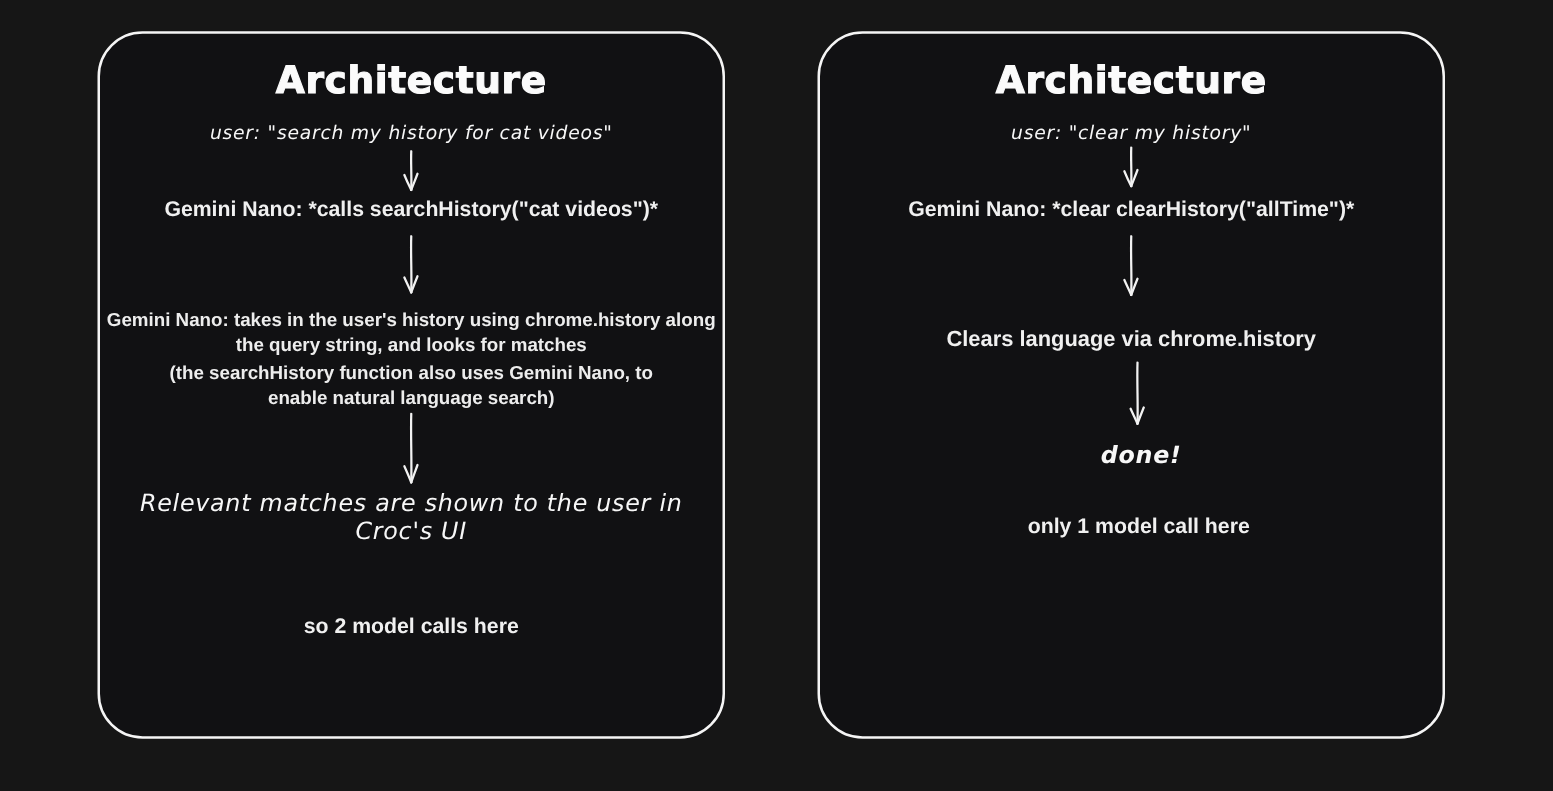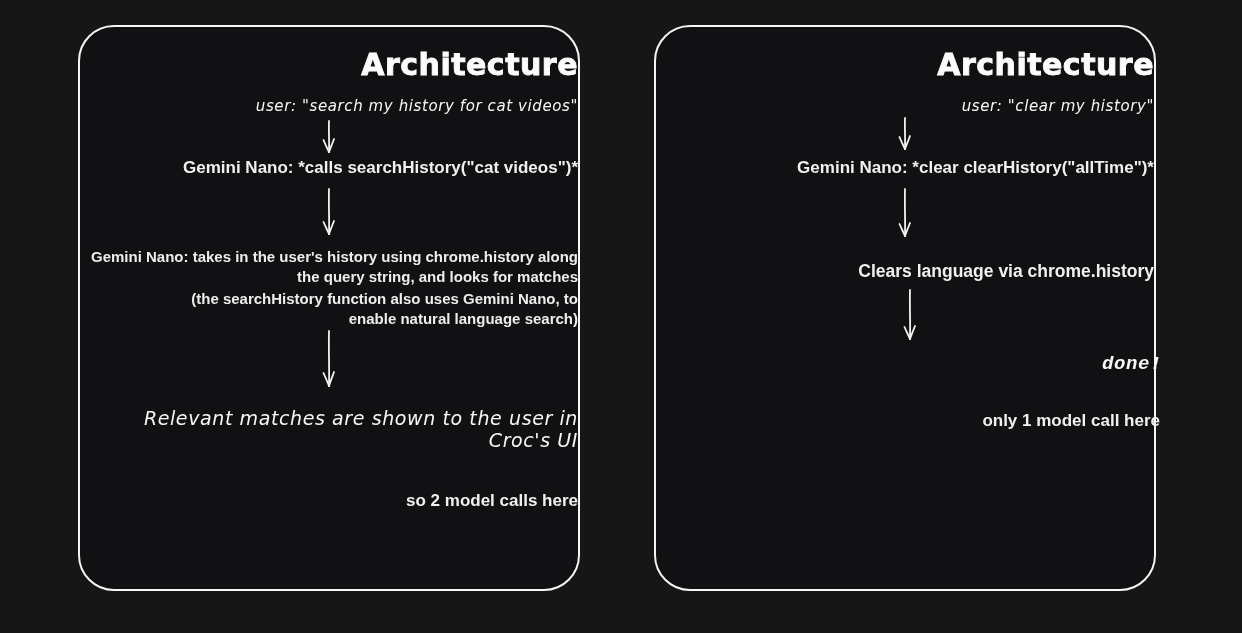--- a/index.html
+++ b/index.html
@@ -13,21 +13,21 @@
     position: absolute;
     top: 25px;
     width: 502px;
     height: 566px;
     background: #111113;
     border: 2.5px solid #f5f5f5;
     border-radius: 36px;
   }
   .panel.left  { left: 78px;  }
   .panel.right { left: 654px; }
-  .abs { position: absolute; left: 0; width: 100%; text-align: right; color: #f2f2f2; }
+  .abs { position: absolute; left: 0; width: 100%; text-align: center; color: #f2f2f2; }
   .title {
     font-family: "DejaVu Sans", sans-serif;
     font-weight: 800;
     font-size: 30px;
     letter-spacing: 0.5px;
     color: #fbfbfb;
     -webkit-text-stroke: 0.9px #fbfbfb;
   }
   .hand {
     font-family: "DejaVu Sans", sans-serif;
@@ -80,21 +80,21 @@
   </div>
 
   <div class="arrow" style="top:303px;">
     <svg width="22" height="57" viewBox="0 0 22 57" fill="none" stroke="#f2f2f2" stroke-width="1.8" stroke-linecap="round">
       <path d="M11 1 C10.5 19 11.5 38 11 56"></path>
       <path d="M5.5 43 C7.5 47.5 9.5 52 11 56"></path>
       <path d="M16 42 C14.2 47 12.4 51.5 11 56"></path>
     </svg>
   </div>
 
-  <div class="abs hand result" style="top:380px;">Relevant matches are shown to the user in Croc's UI</div>
+  <div class="abs hand result" style="top:365px;">Relevant matches are shown to the user in Croc's UI</div>
 
   <div class="abs sans-bold" style="top:464px;">so 2 model calls here</div>
 </div>
 
 <div class="panel right">
   <div class="abs title" style="top:20px;">Architecture</div>
 
   <div class="abs hand quote" style="top:70px;">user: "clear my history"</div>
 
   <div class="arrow" style="top:90px;">
@@ -118,16 +118,16 @@
   <div class="abs sans-bold" style="top:234px; font-size:17.5px;">Clears language via chrome.history</div>
 
   <div class="arrow" style="top:262px; margin-left:5px;">
     <svg width="22" height="51" viewBox="0 0 22 51" fill="none" stroke="#f2f2f2" stroke-width="1.8" stroke-linecap="round">
       <path d="M11 1 C10.5 17 11.5 34 11 50"></path>
       <path d="M5.5 38 C7.5 42.5 9.5 46.5 11 50"></path>
       <path d="M16 37 C14.2 41.5 12.4 46 11 50"></path>
     </svg>
   </div>
 
-  <div class="abs hand result" style="top:326px; font-weight:700; margin-left:8px;font-family:Liberation Mono, monospace;">done!</div>
+  <div class="abs hand result" style="top:326px; font-weight:700; margin-left:8px;">done!</div>
 
   <div class="abs sans-bold" style="top:384px; margin-left:6px;">only 1 model call here</div>
 </div>
 
 </body></html>

